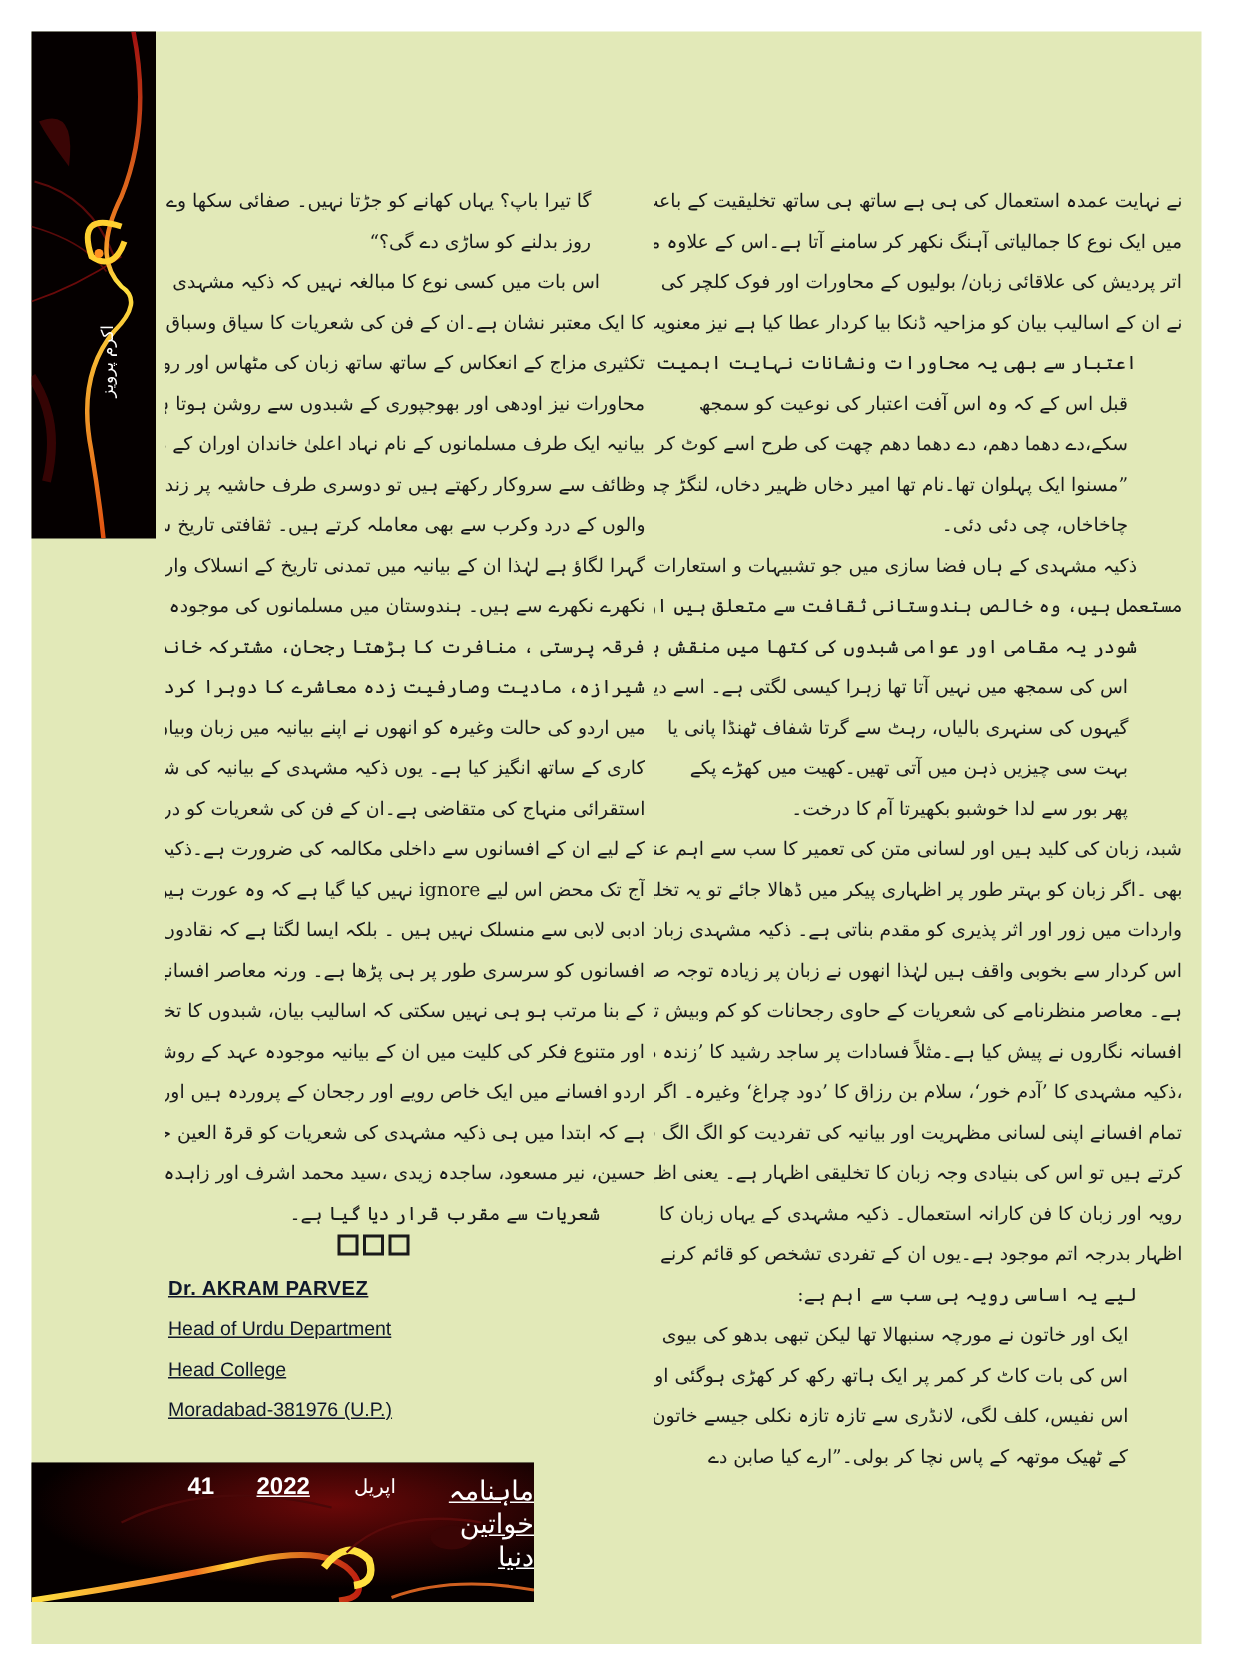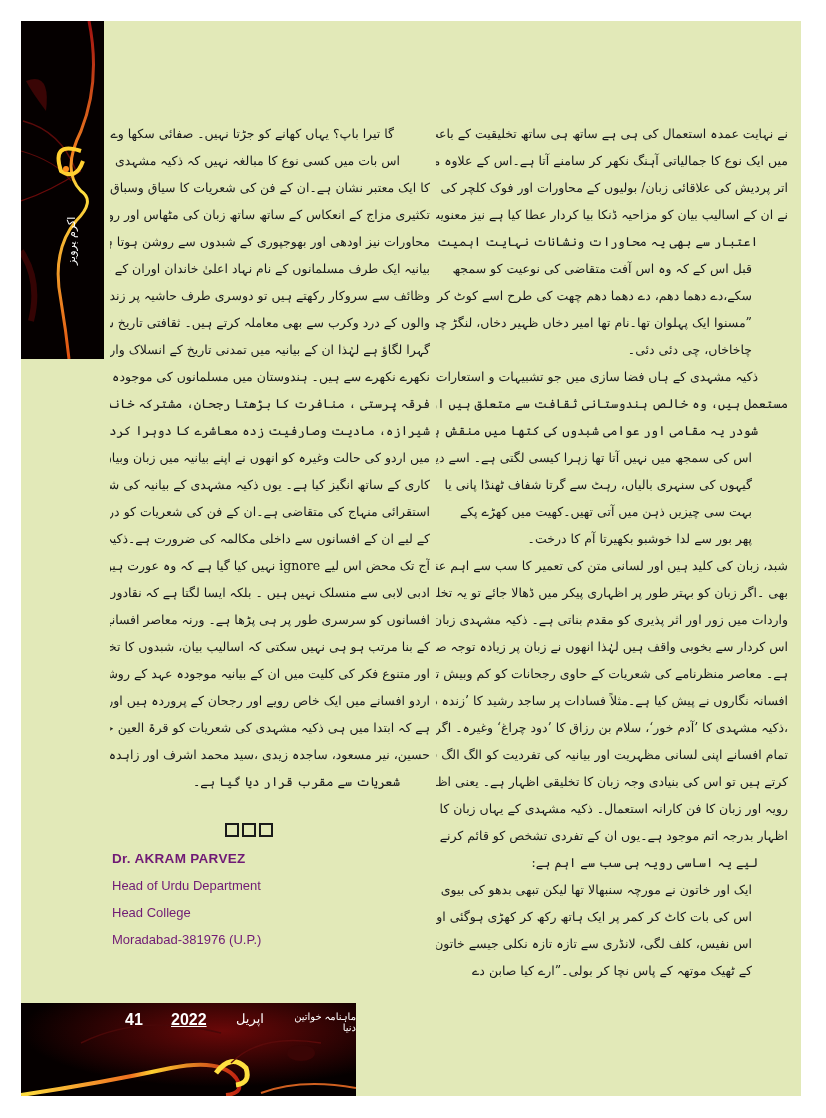--- a/index.html
+++ b/index.html
@@ -1,39 +1,39 @@
 <!DOCTYPE html>
 <html><head>
 <meta charset="utf-8">
 <style>
   html, body { margin:0; padding:0; background:#ffffff; }
   body { width:826px; height:1118px; position:relative; overflow:hidden; font-family:"DejaVu Sans", sans-serif; }
   .page { position:absolute; left:21px; top:21px; width:780px; height:1075px; background:#e2e9b8; }
   .side-bar { position:absolute; left:21px; top:21px; width:83px; height:338px; background:#050000; overflow:hidden; }
   .side-bar svg { position:absolute; left:0; top:0; }
   .side-label { position:absolute; left:44px; top:190px; width:30px; height:60px; color:#fff; font-size:11px; writing-mode:vertical-rl; transform:rotate(180deg); text-align:center; direction:rtl; }
-  .footer-band { position:absolute; left:21px; top:1003px; width:335px; height:93px; background:#050000; overflow:hidden; }
+  .footer-band { position:absolute; left:21px; top:975px; width:335px; height:93px; background:#050000; overflow:hidden; }
   .footer-band svg { position:absolute; left:0; top:0; }
   .footer-text { position:absolute; top:8px; height:22px; color:#fff; font-weight:bold; font-size:16px; font-family:"Liberation Sans", sans-serif; }
   .footer-page { left:104px; }
   .footer-year { left:150px;text-decoration:underline; }
   .footer-month { left:215px; font-size:13px; font-weight:normal; direction:rtl;text-align:right; }
-  .footer-mag { left:258px; font-size:10px; font-weight:normal; direction:rtl; }
+  .footer-mag { left:258px; font-size:18px; font-weight:normal; direction:rtl;text-decoration:underline; }
 
   .col { position:absolute; direction:rtl; text-align:justify; color:#1a1a1a; font-family:"DejaVu Serif", serif; font-size:12.5px; }
   .col p { margin:0; line-height:27px; height:27px; white-space:nowrap; overflow:hidden; text-align-last:justify; }
   .col p.indent { padding-right:30px; text-align-last:right; }
   .col p.quote { padding-right:36px; padding-left:36px; }
   .col-right { left:436px; top:120px; width:352px; }
   .col-left { left:110px; top:120px; width:320px; }
 
   .sep { position:absolute; left:225px; top:823px; font-size:14px; letter-spacing:2px; color:#1a1a1a; }
   .sep span { display:inline-block; width:10px; height:10px; border:2px solid #1a1a1a; margin-right:3px; }
 
-  .author { position:absolute; left:112px; top:845px; font-family:"Liberation Sans", sans-serif; color:#701a75; font-size:13px; }
+  .author { position:absolute; left:112px; top:845px; font-family:"Liberation Sans", sans-serif; color:#0f172a; font-size:13px;text-decoration:underline; }
   .author div { height:27px; line-height:27px; }
   .author .name { font-weight:bold; font-size:13.5px; letter-spacing:0.3px; }
 </style>
 </head>
 <body>
 
 <div class="page"></div>
 
 <div class="side-bar">
   <svg width="83" height="338" viewBox="0 0 83 338">
@@ -56,21 +56,21 @@
   </svg>
   <div class="side-label">اکرم پرویز</div>
 </div>
 
 <div class="col col-right">
   <p>نے نہایت عمدہ استعمال کی ہی ہے ساتھ ہی ساتھ تخلیقیت کے باعث اس</p>
   <p>میں ایک نوع کا جمالیاتی آہنگ نکھر کر سامنے آتا ہے۔اس کے علاوہ مشرقی</p>
   <p>اتر پردیش کی علاقائی زبان/ بولیوں کے محاورات اور فوک کلچر کی روایت</p>
   <p>نے ان کے اسالیب بیان کو مزاحیہ ڈنکا بیا کردار عطا کیا ہے نیز معنویت کے</p>
   <p class="indent">اعتبار سے بھی یہ محاورات ونشانات نہایت اہمیت کے حامل ہیں:</p>
-  <p class="quote">قبل اس کے کہ وہ اس آفت متقاضی کی نوعیت کو سمجھ</p>
+  <p class="quote">قبل اس کے کہ وہ اس آفت اعتبار کی نوعیت کو سمجھ</p>
   <p class="quote">سکے،دے دھما دھم، دے دھما دھم چھت کی طرح اسے کوٹ کر</p>
   <p class="quote">”مسنوا ایک پہلوان تھا۔نام تھا امیر دخاں ظہیر دخاں، لنگڑ چمر</p>
   <p class="quote indent">چاخاخاں، چی دئی دئی۔</p>
   <p class="indent">ذکیہ مشہدی کے ہاں فضا سازی میں جو تشبیہات و استعارات</p>
   <p>مستعمل ہیں، وہ خالص ہندوستانی ثقافت سے متعلق ہیں اور اس میں ہندکا</p>
   <p class="indent">شودر یہ مقامی اور عوامی شبدوں کی کتھا میں منقش ہوا ہے:</p>
   <p class="quote">اس کی سمجھ میں نہیں آتا تھا زہرا کیسی لگتی ہے۔ اسے دیکھ کر</p>
   <p class="quote">گیہوں کی سنہری بالیاں، رہٹ سے گرتا شفاف ٹھنڈا پانی یا</p>
   <p class="quote">بہت سی چیزیں ذہن میں آتی تھیں۔کھیت میں کھڑے پکے</p>
   <p class="quote indent">پھر بور سے لدا خوشبو بکھیرتا آم کا درخت۔</p>
@@ -87,20 +87,21 @@
   <p>اظہار بدرجہ اتم موجود ہے۔یوں ان کے تفردی تشخص کو قائم کرنے کے</p>
   <p class="indent">لیے یہ اساسی رویہ ہی سب سے اہم ہے:</p>
   <p class="quote">ایک اور خاتون نے مورچہ سنبھالا تھا لیکن تبھی بدھو کی بیوی</p>
   <p class="quote">اس کی بات کاٹ کر کمر پر ایک ہاتھ رکھ کر کھڑی ہوگئی اور دوسرا</p>
   <p class="quote">اس نفیس، کلف لگی، لانڈری سے تازہ تازہ نکلی جیسے خاتون</p>
   <p class="quote">کے ٹھیک موتھہ کے پاس نچا کر بولی۔”ارے کیا صابن دے</p>
 </div>
 
 <div class="col col-left">
   <p class="quote">گا تیرا باپ؟ یہاں کھانے کو جڑتا نہیں۔ صفائی سکھا وے گی</p>
+  <p class="quote indent">روز بدلنے کو ساڑی دے گی؟“</p>
   <p class="indent">اس بات میں کسی نوع کا مبالغہ نہیں کہ ذکیہ مشہدی معاصر افسانے</p>
   <p>کا ایک معتبر نشان ہے۔ان کے فن کی شعریات کا سیاق وسباق ان کے</p>
   <p>تکثیری مزاج کے انعکاس کے ساتھ ساتھ زبان کی مٹھاس اور روزمرہ کے</p>
   <p>محاورات نیز اودھی اور بھوجپوری کے شبدوں سے روشن ہوتا ہے۔ان کے</p>
   <p>بیانیہ ایک طرف مسلمانوں کے نام نہاد اعلیٰ خاندان اوران کے داخلی</p>
   <p>وظائف سے سروکار رکھتے ہیں تو دوسری طرف حاشیہ پر زندگی گزارنے</p>
   <p>والوں کے درد وکرب سے بھی معاملہ کرتے ہیں۔ ثقافتی تاریخ سے انھیں</p>
   <p>گہرا لگاؤ ہے لہٰذا ان کے بیانیہ میں تمدنی تاریخ کے انسلاک وارتباط بھی</p>
   <p>نکھرے نکھرے سے ہیں۔ ہندوستان میں مسلمانوں کی موجودہ حالت،</p>
   <p>فرقہ پرستی ، منافرت کا بڑھتا رجحان، مشترکہ خاندان کا بکھرتا ہوا</p>

